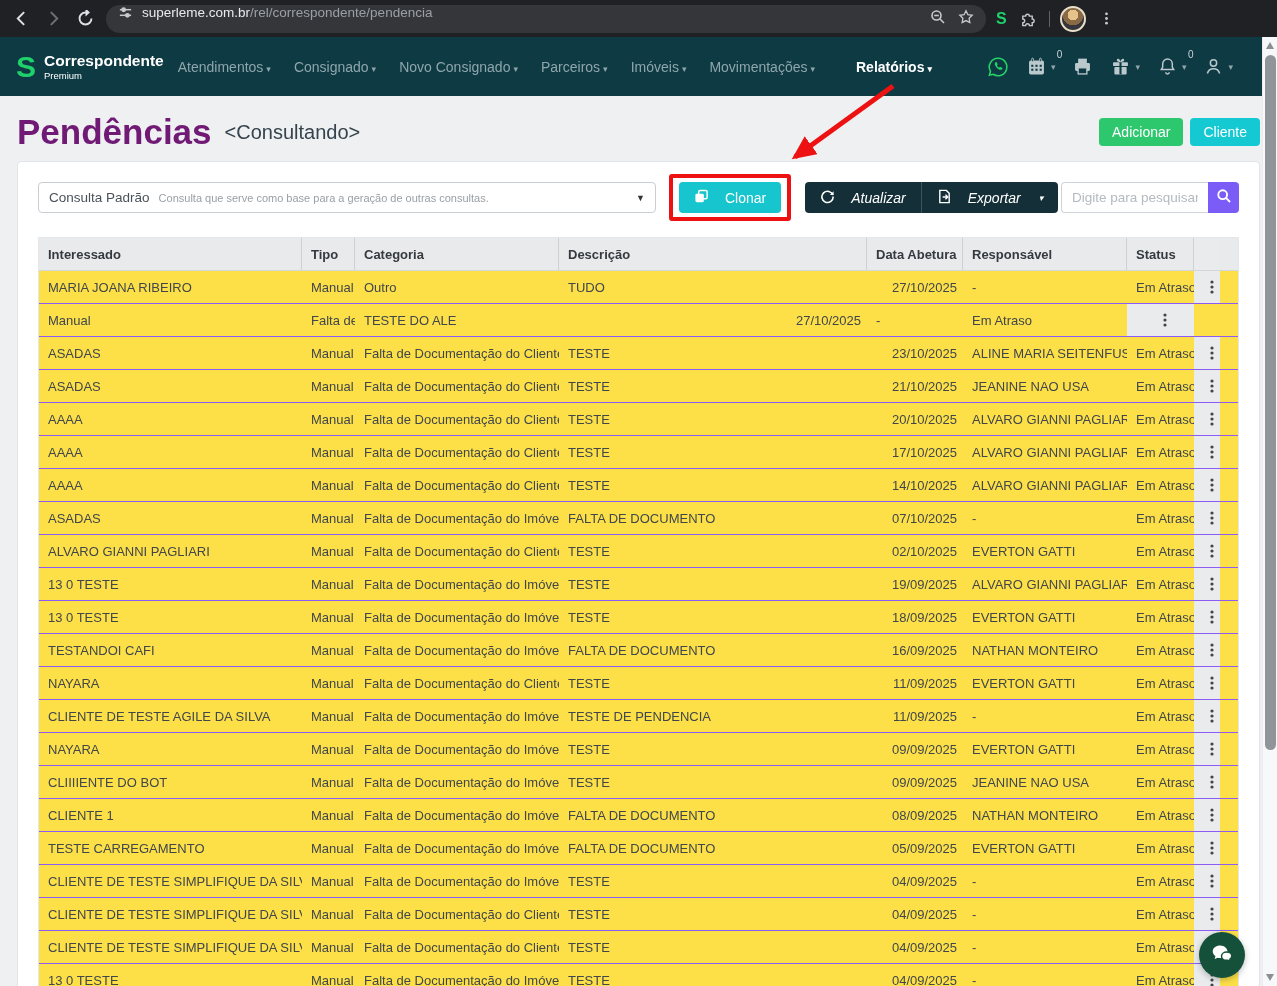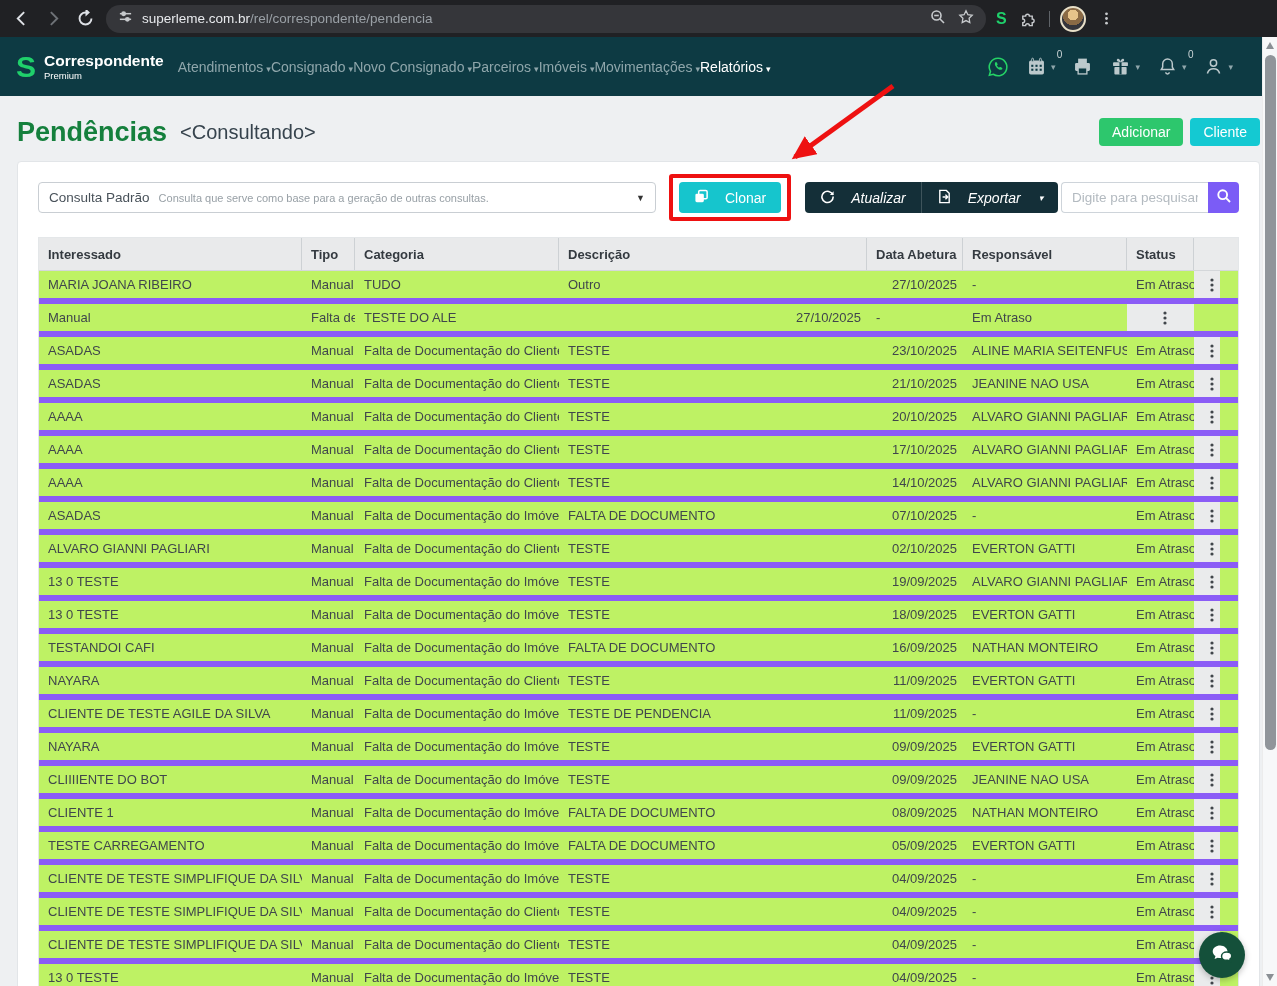--- a/index.html
+++ b/index.html
@@ -3,50 +3,50 @@
 <meta charset="utf-8">
 <style>
   * { margin:0; padding:0; box-sizing:border-box; }
   html,body { width:1277px; height:986px; overflow:hidden; }
   body { font-family:"Liberation Sans", sans-serif; background:#eef0f2; position:relative; }
 
   
   .browser-bar { height:37px; background:#202124; display:flex; align-items:center; padding:0 10px; gap:10px; }
   .bicon { width:22px; height:22px; display:flex; align-items:center; justify-content:center; color:#dee1e6; font-size:17px; }
   .bicon.dim { color:#6e7277; }
-  .omnibox { flex:0 0 880px; height:28px; background:#35363a; border-radius:14px; display:flex; align-items:center; padding:0 12px; gap:9px; }
+  .omnibox { flex:0 0 880px; height:28px; background:#35363a; border-radius:14px; display:flex; padding:0 12px; gap:9px; }
   .url { font-size:13.5px; color:#e8eaed; white-space:nowrap; overflow:hidden; flex:1; }
   .url .path { color:#9aa0a6; }
   .omni-right { display:flex; gap:12px; align-items:center; }
   .ext-s { color:#1fd06b; font-weight:900; font-size:16px; }
   .vsep { width:1px; height:16px; background:#5f6368; }
   .avatar { width:26px; height:26px; border-radius:50%;
     background:radial-gradient(circle at 50% 32%, #e6c38a 0 28%, #8a6a45 29% 55%, #35353b 56%);
     border:2px solid #e8e0c8; }
 
   
   .navbar { height:59px; background:#0d3a43; display:flex; align-items:center; padding:0 16px; }
   .brand { display:flex; align-items:center; gap:8px; margin-right:14px; }
   .logo-s { color:#1fd06b; font-weight:900; font-size:30px; line-height:30px; }
   .brand-text { color:#fff; line-height:1; }
   .brand-title { font-size:15.5px; font-weight:700; }
   .brand-sub { font-size:9.5px; margin-top:2px; }
-  .nav-menu { display:flex; align-items:center; }
+  .nav-menu { display:flex; align-items:center; gap:23px; }
   .nav-item { color:#8fa6ab; font-size:14px; cursor:pointer; white-space:nowrap; }
   .nav-item .caret { font-size:9px; margin-left:3px; }
-  .nav-item.active { color:#ffffff; font-weight:400; }
+  .nav-item.active { color:#ffffff; font-weight:700;margin-left:18px; }
   .nav-right { margin-left:auto; display:flex; align-items:center; gap:17px; padding-right:28px; }
   .nicon { position:relative; display:flex; align-items:flex-end; color:#bcc9cc; }
   .badge { position:absolute; top:-7px; right:-7px; font-size:10px; color:#cdd6d8; }
   .ncaret { font-size:9px; color:#8fa6ab; margin-left:4px; align-self:center; }
 
   
   .main { padding:0 17px; }
   .title-row { display:flex; align-items:center; margin-top:20px; height:32px; }
-  .page-title { font-size:27px; font-weight:700; color:#15803d; }
+  .page-title { font-size:35px; font-weight:700; color:#701a75; }
   .page-subtitle { font-size:20px; color:#36434d; margin-left:13px; }
   .title-actions { margin-left:auto; display:flex; gap:7px;padding-left:12px; }
   .btn { border:none; border-radius:4px; color:#fff; font-size:14px; font-family:inherit; padding:6px 13px; cursor:pointer; }
   .btn-green { background:#2dc76d; }
   .btn-cyan { background:#14c9d2; }
 
   .card { margin-top:13px; background:#fff; border:1px solid #e2e5e8; border-radius:4px; height:840px; }
   .toolbar { display:flex; align-items:center; padding:12px 20px 10px 20px; }
   .select { width:618px; height:31px; border:1px solid #c9ced3; border-radius:4px; background:#fff;
     display:flex; align-items:center; padding:0 10px; gap:9px; cursor:pointer; }
@@ -65,21 +65,21 @@
   .search-wrap { margin-left:auto; display:flex; }
   .search-input { width:147px; height:31px; border:1px solid #ced4da; border-right:none; border-radius:4px 0 0 4px;
     padding:0 10px; font-size:13.5px; font-family:inherit; color:#495057; outline:none; }
   .search-input::placeholder { color:#b3bac0; }
   .search-btn { width:31px; height:31px; background:#7b5cf6; border:none; border-radius:0 4px 4px 0;
     display:flex; align-items:center; justify-content:center; cursor:pointer; }
 
   
   .table { margin:6px 20px 0 20px; border:1px solid #e4e7e9; border-bottom:none; }
   .trow { display:grid; grid-template-columns:263px 53px 204px 308px 96px 164px 67px 26px;
-    height:33px; align-items:stretch; border-bottom:6px solid #8b5cf6; background:#bef264; }
+    height:33px; align-items:stretch; border-bottom:1px solid #8b5cf6; background:#fde047; }
   .cell { display:flex; align-items:center; padding-left:9px; font-size:13px; color:#40464c;
     white-space:nowrap; overflow:hidden; }
   .cell.right { justify-content:flex-end; padding-right:6px; }
   .thead { background:#e9eaeb; border-bottom:1px solid #d4d7da; }
   .thead .cell { font-weight:700; color:#343a40; border-right:1px solid #cdd1d4; cursor:pointer; }
   .thead .cell:last-child { border-right:none; }
   .action-cell { background:#eaebec; display:flex; align-items:center; justify-content:center; cursor:pointer; }
 
   
   .annot-arrow { position:absolute; left:745px; top:75px; pointer-events:none; z-index:50; }
@@ -317,22 +317,22 @@
         <div class="cell">Descrição</div>
         <div class="cell">Data Abetura</div>
         <div class="cell">Responsável</div>
         <div class="cell">Status</div>
         <div class="cell action-cell"></div>
       </div>
       <div>
           <div class="trow">
     <div class="cell">MARIA JOANA RIBEIRO</div>
     <div class="cell">Manual</div>
+    <div class="cell">Outro</div>
     <div class="cell">TUDO</div>
-    <div class="cell">Outro</div>
     <div class="cell right">27/10/2025</div>
     <div class="cell">-</div>
     <div class="cell">Em Atraso</div>
     <div class="cell action-cell">
       <svg width="14" height="16" viewBox="0 0 14 16">
                 <g fill="#41464b">
                   <circle cx="7" cy="3" r="1.6"></circle>
                   <circle cx="7" cy="8" r="1.6"></circle>
                   <circle cx="7" cy="13" r="1.6"></circle>
                 </g>

